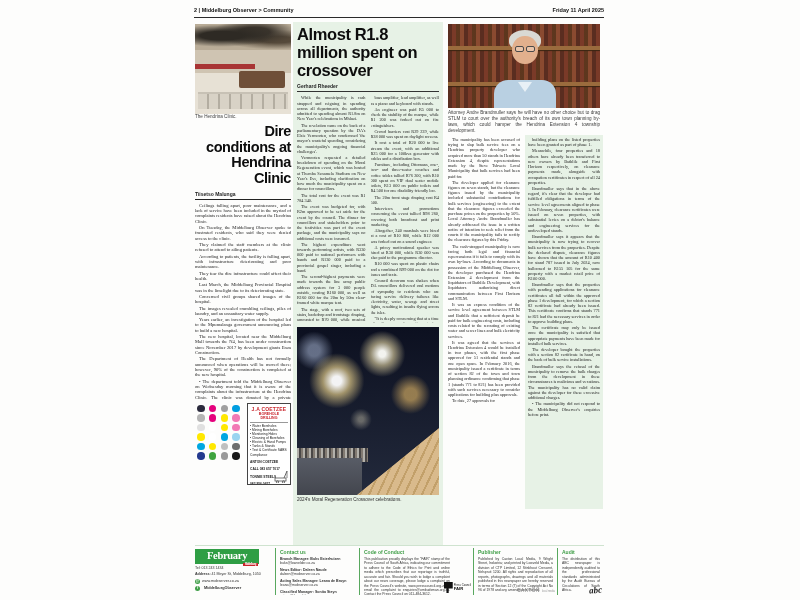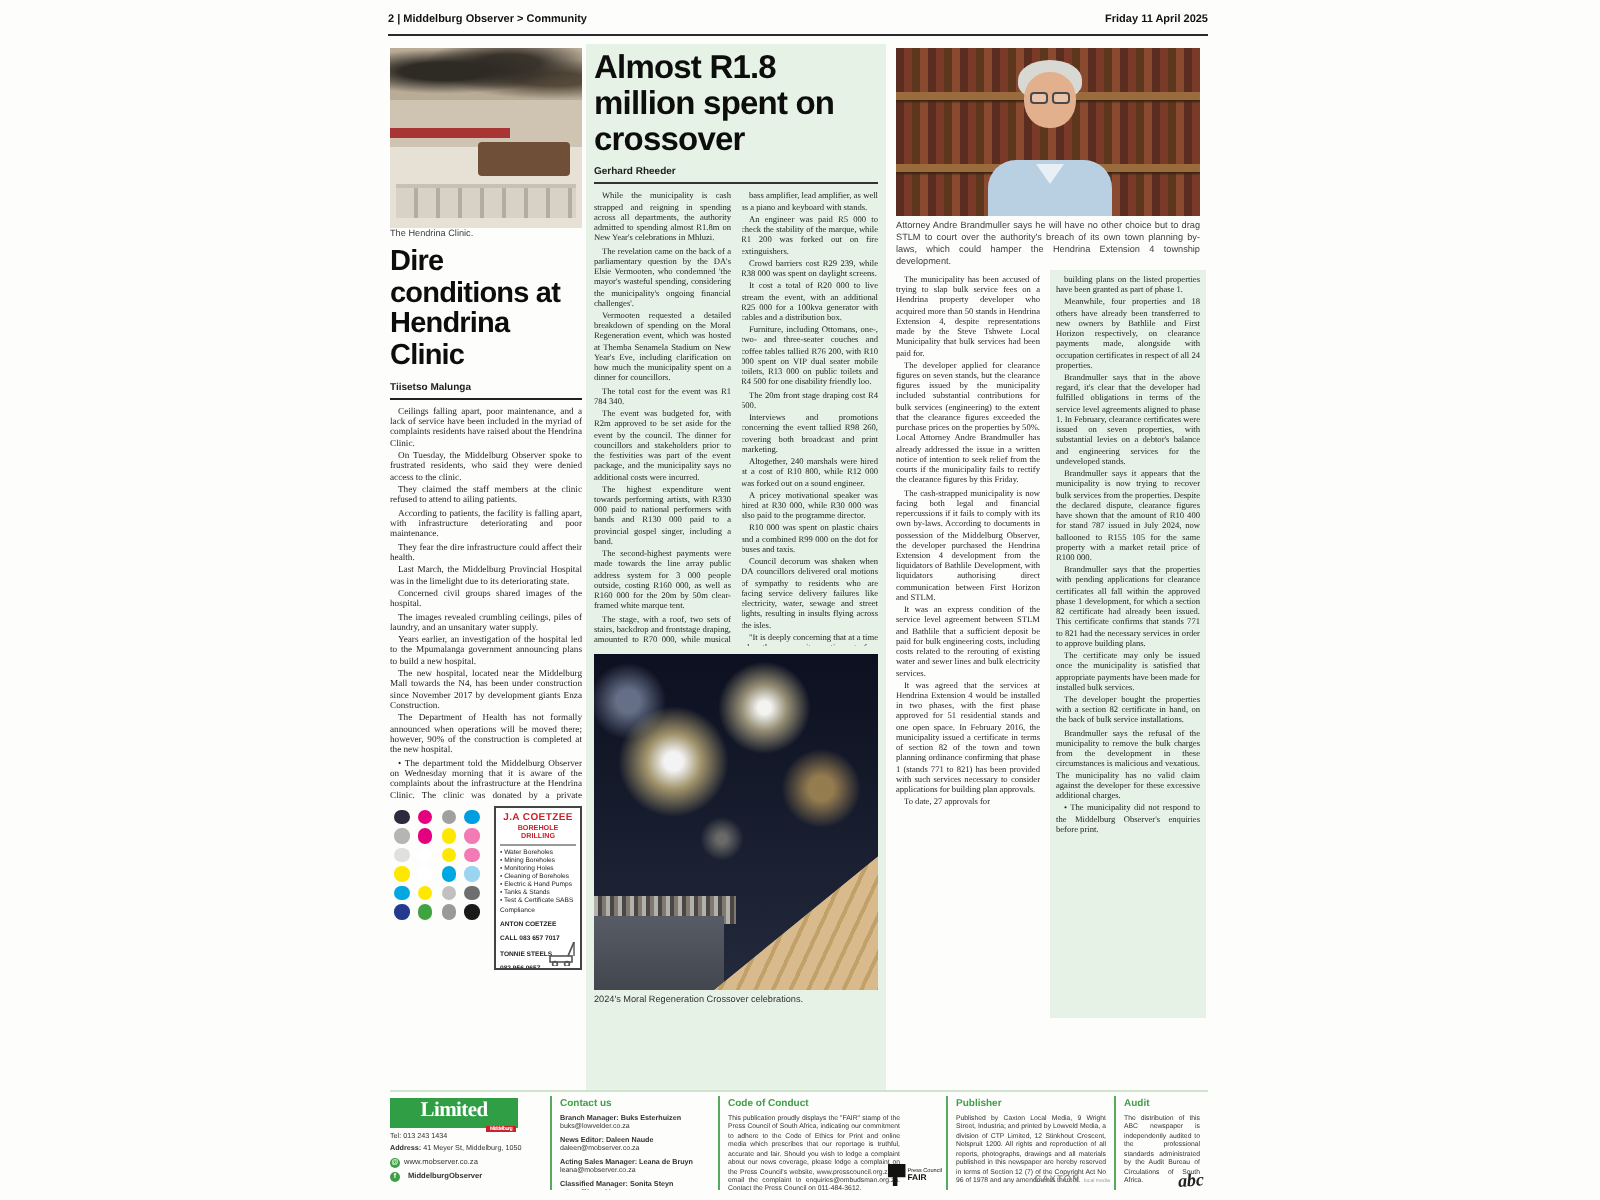--- a/index.html
+++ b/index.html
@@ -22,21 +22,21 @@
   .colA{position:absolute;left:1px;top:24px;width:96px;}
   .photo-clinic{position:relative;width:96px;height:90px;background:linear-gradient(#cfc4b2 0 55%,#e7e1d5 55% 100%);overflow:hidden;}
   .clinic-ceiling{position:absolute;top:0;left:0;right:0;height:26px;
      background:radial-gradient(ellipse at 28% 45%,#2e2a24 0 22%,transparent 55%),
                 radial-gradient(ellipse at 62% 30%,#3a342c 0 18%,transparent 50%),
                 radial-gradient(ellipse at 85% 60%,#55493a 0 15%,transparent 45%),#b9ac97;}
   .clinic-redstripe{position:absolute;top:40px;left:0;width:62%;height:5px;background:#a83434;}
   .clinic-desk{position:absolute;bottom:26px;right:6px;width:46px;height:17px;background:#6f4f38;border-radius:2px;}
   .clinic-chairs{position:absolute;bottom:5px;left:3px;right:3px;height:15px;
      background:repeating-linear-gradient(90deg,#d8d2c6 0 9px,#b3ada1 9px 11px);border-top:2px solid #c7c1b5;}
-  .clinic-headline{font-size:14.5px;line-height:1.08;margin-top:4px;}
+  .clinic-headline{font-size:14.5px;line-height:1.08;margin-top:4px;text-align:right;}
   .colA .body-text{margin-top:2px;height:197px;overflow:hidden;font-size:4.6px;line-height:1.16;}
 
   .bottom-row{display:flex;gap:3px;margin-top:3px;height:82px;}
   .color-grid{width:45px;display:grid;grid-template-columns:repeat(4,1fr);gap:2px;padding:2px;align-content:start;}
   .color-grid .dot{width:7.5px;height:7.5px;border-radius:50%;}
   .ad-box{flex:1;border:1px solid #444;padding:2px 2px;position:relative;overflow:hidden;
      font:3.3px/1.25 "Liberation Sans",sans-serif;text-align:center;color:#222;background:#fff;}
   .ad-title{color:var(--red);font-weight:bold;font-size:5px;letter-spacing:.2px;}
   .ad-sub{color:var(--red);font-weight:bold;font-size:3.6px;margin-bottom:1px;border-bottom:.5px solid #999;padding-bottom:1px;}
   .ad-lines p{margin:0;text-align:left;text-indent:0;}
@@ -274,21 +274,21 @@
           <p>The developer bought the properties with a section 82 certificate in hand, on the back of bulk service installations.</p>
           <p>Brandmuller says the refusal of the municipality to remove the bulk charges from the development in these circumstances is malicious and vexatious. The municipality has no valid claim against the developer for these excessive additional charges.</p>
           <p>• The municipality did not respond to the Middelburg Observer's enquiries before print.</p>
         </div>
     </div>
   </div>
 
   <div class="footer">
     <div class="fsec brand">
       <div class="observer-logo">
-        <span>Limited</span>
+        <span>February</span>
         <span class="observer-tag">Middelburg</span>
       </div>
       <div class="brand-line">Tel: 013 243 1434</div>
       <div class="brand-line">
         <b>Address:</b>
         <span>41 Meyer St, Middelburg, 1050</span>
       </div>
       <div class="icon-line">
         <span class="round-icon">@</span>
         <span>www.mobserver.co.za</span>

